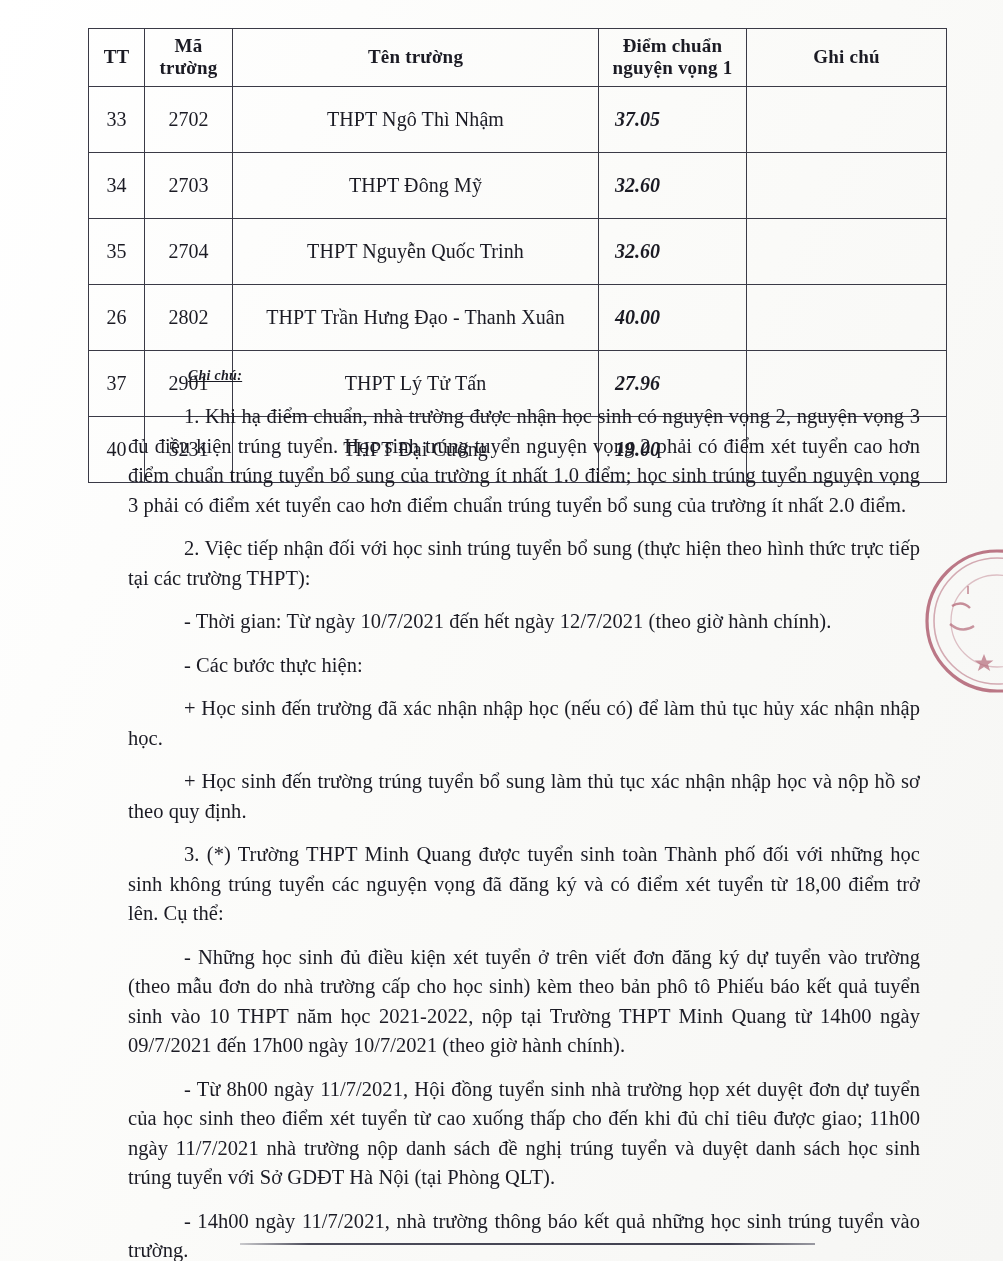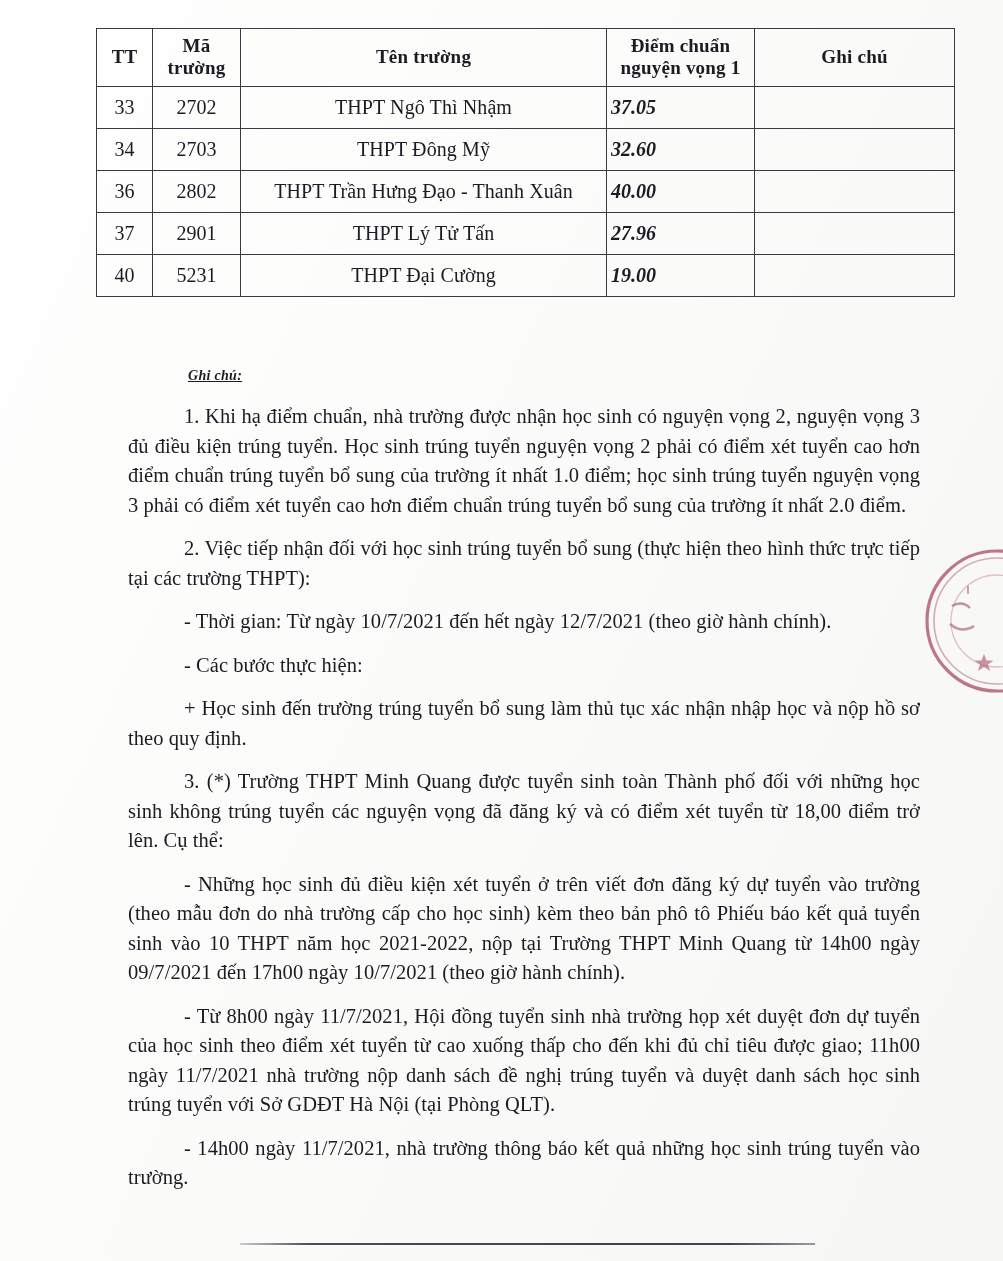--- a/index.html
+++ b/index.html
@@ -24,26 +24,25 @@
   }
 
   
   .score-table {
     position: absolute;
     left: 88px;
     top: 28px;
     width: 858px;
     border-collapse: collapse;
     table-layout: fixed;
-    margin-left: 8px;
   }
   .score-table th,
   .score-table td {
     border: 1px solid #3a3a46;
-    padding: 4px;
+    padding: 16px;
     vertical-align: middle;
   }
   .score-table th {
     font-weight: bold;
     text-align: center;
     font-size: 19px;
     line-height: 1.18;
     padding: 6px 2px;
     letter-spacing: 0.2px;
   }
@@ -162,21 +161,28 @@
           <td class="cell-ghi"></td>
         </tr>
         <tr>
           <td class="cell-tt">34</td>
           <td class="cell-ma">2703</td>
           <td class="cell-ten">THPT Đông Mỹ</td>
           <td class="cell-diem">32.60</td>
           <td class="cell-ghi"></td>
         </tr>
         <tr>
-          <td class="cell-tt">36</td>
+          <td class="cell-tt">35</td>
+          <td class="cell-ma">2704</td>
+          <td class="cell-ten">THPT Nguyễn Quốc Trinh</td>
+          <td class="cell-diem">32.60</td>
+          <td class="cell-ghi"></td>
+        </tr>
+        <tr>
+          <td class="cell-tt">26</td>
           <td class="cell-ma">2802</td>
           <td class="cell-ten">THPT Trần Hưng Đạo - Thanh Xuân</td>
           <td class="cell-diem">40.00</td>
           <td class="cell-ghi"></td>
         </tr>
         <tr>
           <td class="cell-tt">37</td>
           <td class="cell-ma">2901</td>
           <td class="cell-ten">THPT Lý Tử Tấn</td>
           <td class="cell-diem">27.96</td>
@@ -192,20 +198,21 @@
       </tbody>
   </table>
 
   <div class="notes">
     <div class="notes-heading">Ghi chú:</div>
 
     <p class="para">1. Khi hạ điểm chuẩn, nhà trường được nhận học sinh có nguyện vọng 2, nguyện vọng 3 đủ điều kiện trúng tuyển. Học sinh trúng tuyển nguyện vọng 2 phải có điểm xét tuyển cao hơn điểm chuẩn trúng tuyển bổ sung của trường ít nhất 1.0 điểm; học sinh trúng tuyển nguyện vọng 3 phải có điểm xét tuyển cao hơn điểm chuẩn trúng tuyển bổ sung của trường ít nhất 2.0 điểm.</p>
     <p class="para">2. Việc tiếp nhận đối với học sinh trúng tuyển bổ sung (thực hiện theo hình thức trực tiếp tại các trường THPT):</p>
     <p class="para sub">- Thời gian: Từ ngày 10/7/2021 đến hết ngày 12/7/2021 (theo giờ hành chính).</p>
     <p class="para sub">- Các bước thực hiện:</p>
+    <p class="para sub">+ Học sinh đến trường đã xác nhận nhập học (nếu có) để làm thủ tục hủy xác nhận nhập học.</p>
     <p class="para sub">+ Học sinh đến trường trúng tuyển bổ sung làm thủ tục xác nhận nhập học và nộp hồ sơ theo quy định.</p>
     <p class="para">3. (*) Trường THPT Minh Quang được tuyển sinh toàn Thành phố đối với những học sinh không trúng tuyển các nguyện vọng đã đăng ký và có điểm xét tuyển từ 18,00 điểm trở lên. Cụ thể:</p>
     <p class="para sub">- Những học sinh đủ điều kiện xét tuyển ở trên viết đơn đăng ký dự tuyển vào trường (theo mẫu đơn do nhà trường cấp cho học sinh) kèm theo bản phô tô Phiếu báo kết quả tuyển sinh vào 10 THPT năm học 2021-2022, nộp tại Trường THPT Minh Quang từ 14h00 ngày 09/7/2021 đến 17h00 ngày 10/7/2021 (theo giờ hành chính).</p>
     <p class="para sub">- Từ 8h00 ngày 11/7/2021, Hội đồng  tuyển sinh nhà trường họp xét duyệt đơn dự tuyển của học sinh theo điểm xét tuyển từ cao xuống thấp cho đến khi đủ chỉ tiêu được giao; 11h00 ngày 11/7/2021 nhà trường nộp danh sách đề nghị trúng tuyển và duyệt danh sách học sinh trúng tuyển với Sở GDĐT Hà Nội (tại Phòng QLT).</p>
     <p class="para sub">- 14h00 ngày 11/7/2021, nhà trường thông báo kết quả những học sinh trúng tuyển vào trường.</p>
 
   </div>
 
   <div class="stamp">
     <svg width="150" height="150" viewBox="0 0 150 150" aria-hidden="true">

